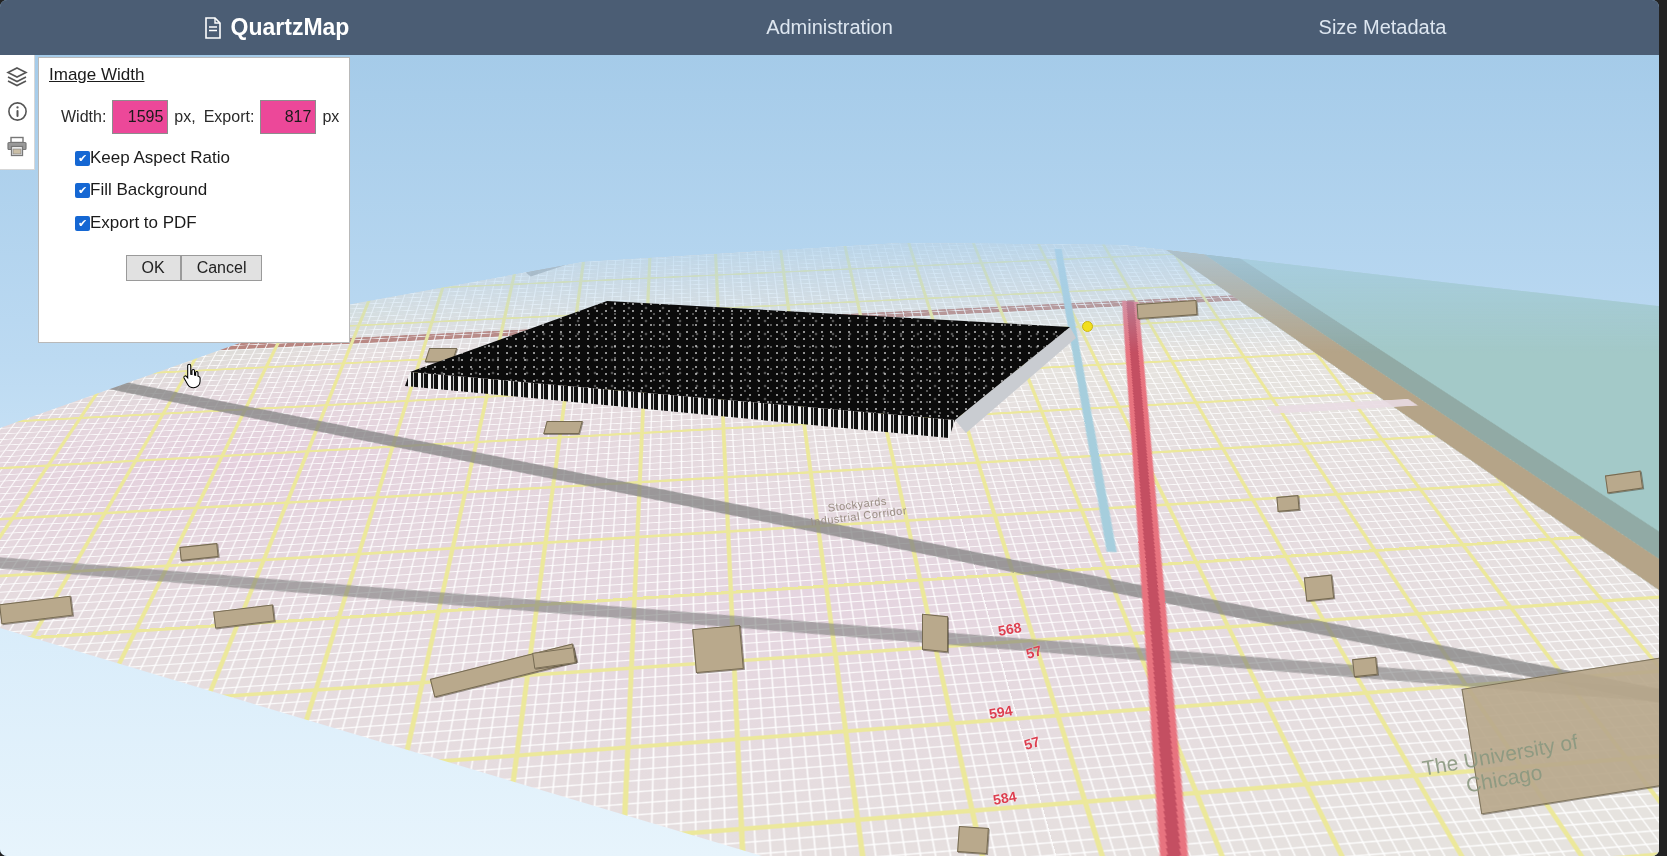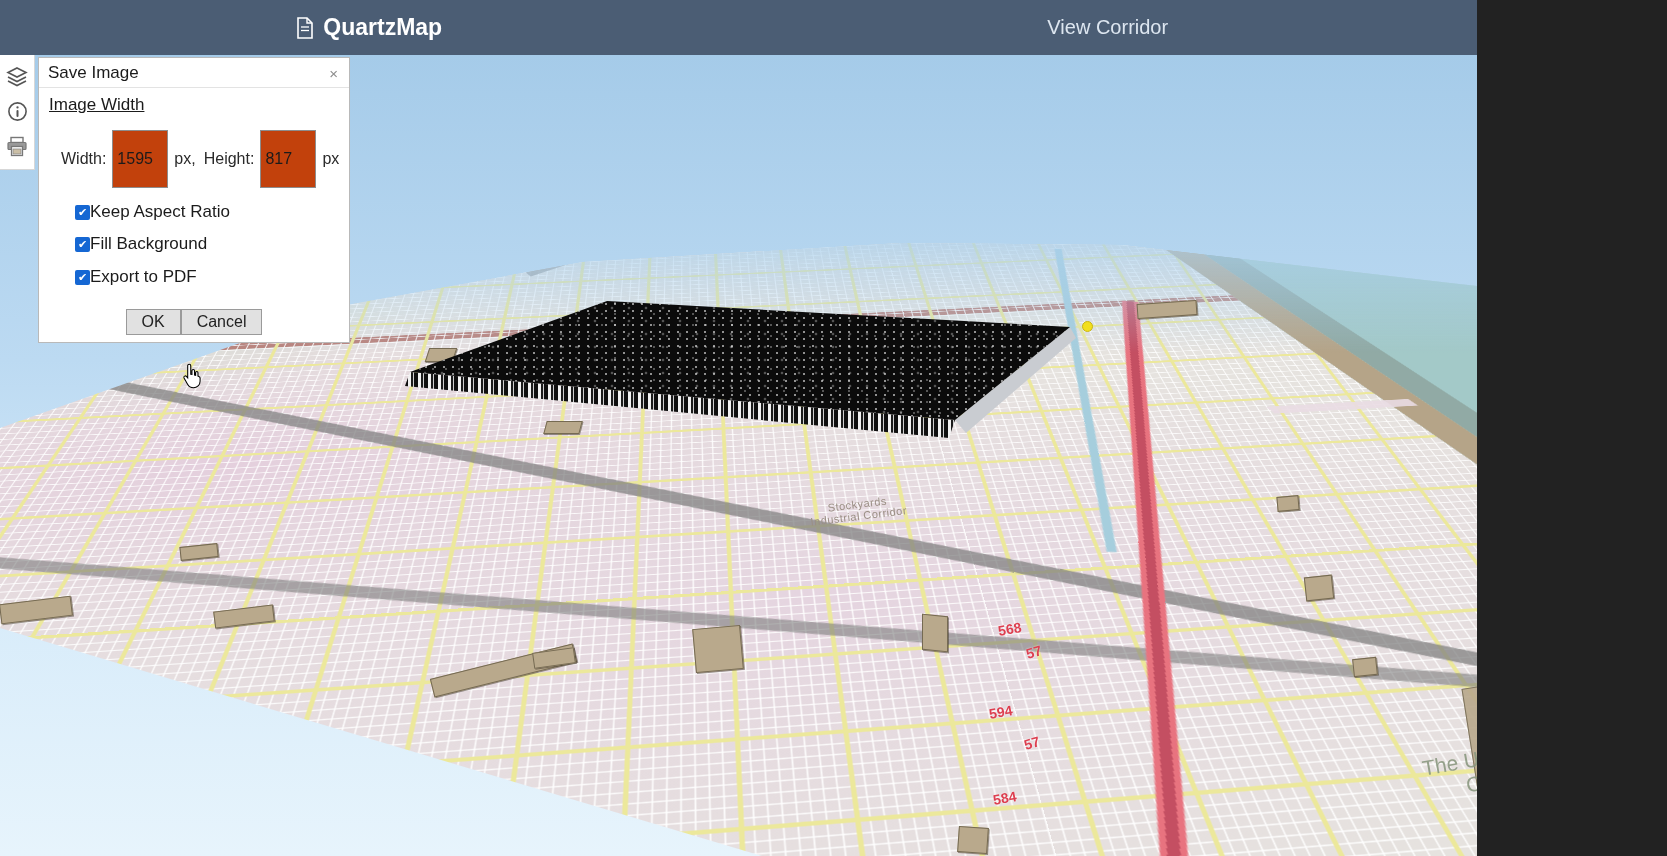--- a/index.html
+++ b/index.html
@@ -1,17 +1,17 @@
 <!DOCTYPE html>
 <html><head>
 <meta charset="utf-8">
 <style>
   html,body{margin:0;padding:0;background:#222;}
-  .viewport{position:relative;width:1477px;height:856px;overflow:hidden;
-    font-family:"Liberation Sans",sans-serif;background:#a5cbe9;}
+  .viewport{position:relative;width:1659px;height:856px;overflow:hidden;
+    font-family:"Liberation Sans",sans-serif;background:#a5cbe9;border-radius:7px;}
 
   
   .nav{position:absolute;left:0;top:0;width:100%;height:55px;background:#4b5d74;
     display:flex;align-items:center;z-index:50;}
   .nav .cell{flex:1 1 25%;display:flex;justify-content:center;align-items:center;}
   .brand{display:flex;align-items:center;gap:9px;color:#fff;font-size:23px;font-weight:bold;cursor:pointer;}
   .brand svg{display:block;}
   .nav-item{color:#dde6f0;font-size:20px;font-weight:300;cursor:pointer;}
 
   
@@ -83,22 +83,22 @@
   
   .dialog{position:absolute;left:38px;top:57px;width:310px;height:284px;background:#fff;
     border:1px solid #b9b9b9;z-index:60;color:#1b1b1b;}
   .dlg-head{display:flex;align-items:center;justify-content:space-between;
     padding:5px 9px 4px 9px;border-bottom:1px solid #e3e3e3;}
   .dlg-title{font-size:17px;}
   .dlg-close{font-size:15px;color:#8d8d8d;cursor:pointer;line-height:1;padding:0 2px;}
   .dlg-body{padding:7px 10px 0 10px;}
   .dlg-heading{font-size:17px;text-decoration:underline;cursor:pointer;display:inline-block;}
   .size-row{margin:15px 0 4px 12px;display:flex;align-items:center;font-size:16px;color:#2a2a2a;}
-  .size-row input{width:46px;height:24px;margin:0 6px;background:#c2410c;border:1px solid #8d8d8d;
-    font-size:16px;font-family:"Liberation Sans",sans-serif;padding:16px 4px;color:#1b1b1b;}
+  .size-row input{width:46px;height:24px;margin:0 6px;background:#ec4899;border:1px solid #8d8d8d;
+    font-size:16px;font-family:"Liberation Sans",sans-serif;padding:4px 4px;color:#1b1b1b;text-align:right;}
   .unit{margin-right:8px;}
   .chk-row{display:flex;align-items:center;margin:14px 0 0 26px;font-size:17px;cursor:pointer;}
   .chk{width:15px;height:15px;background:#1567d3;border-radius:2px;color:#fff;font-size:11px;
     display:flex;align-items:center;justify-content:center;flex:0 0 15px;}
   .opt-heading{margin:18px 0 0 0;}
   .btn-row{display:flex;justify-content:center;margin-top:22px;}
   .btn{background:#e1e1e1;border:1px solid #9a9a9a;font-size:16px;color:#222;
     font-family:"Liberation Sans",sans-serif;padding:3px 15px;cursor:pointer;}
   .cursor-hand{position:absolute;left:141px;top:305px;z-index:70;pointer-events:none;}
 </style>
@@ -113,21 +113,24 @@
         <svg width="18" height="22" viewBox="0 0 18 22">
           <path d="M2 1h9l5 5v15H2z" fill="none" stroke="#fff" stroke-width="1.6"></path>
           <path d="M11 1v5h5" fill="none" stroke="#fff" stroke-width="1.4"></path>
           <line x1="5" y1="10" x2="13" y2="10" stroke="#fff" stroke-width="1.3"></line>
           <line x1="5" y1="13.5" x2="13" y2="13.5" stroke="#fff" stroke-width="1.3"></line>
         </svg>
         <span>QuartzMap</span>
       </div>
     </div>
     <div class="cell">
-        <span class="nav-item">View Corridor</span>
+        <span class="nav-item">Administration</span>
+      </div>
+    <div class="cell">
+        <span class="nav-item">Size Metadata</span>
       </div>
   </div>
 
   <div class="map-area">
     <div class="scene">
       <div class="ground">
         <div class="g-el rail1"></div>
         <div class="g-el rail2"></div>
         <div class="g-el rail3"></div>
         <div class="g-el river"></div>
@@ -190,31 +193,27 @@
       <svg width="22" height="22" viewBox="0 0 22 22">
         <rect x="5" y="1.5" width="12" height="5" fill="none" stroke="#777" stroke-width="1.4"></rect>
         <rect x="2" y="6.5" width="18" height="7" rx="1" fill="#999" stroke="#777" stroke-width="1.2"></rect>
         <rect x="5.5" y="10.5" width="11" height="9" fill="#fff" stroke="#777" stroke-width="1.3"></rect>
         <rect x="7" y="13" width="8" height="5" fill="#cbbfa6" stroke="#8a8a8a" stroke-width=".8"></rect>
       </svg>
     </div>
   </div>
 
   <div class="dialog">
-    <div class="dlg-head">
-      <span class="dlg-title">Save Image</span>
-      <span class="dlg-close">×</span>
-    </div>
     <div class="dlg-body">
       <span class="dlg-heading">Image Width</span>
       <div class="size-row">
         <span>Width:</span>
         <input type="text" value="1595" style="">
         <span class="unit">px,</span>
-        <span>Height:</span>
+        <span>Export:</span>
         <input type="text" value="817" style="">
         <span class="unit">px</span>
       </div>
       <div class="chk-row">
         <span class="chk">✔</span>
         <span>Keep Aspect Ratio</span>
       </div>
       <div class="chk-row" style="margin-top:12px">
         <span class="chk">✔</span>
         <span>Fill Background</span>

